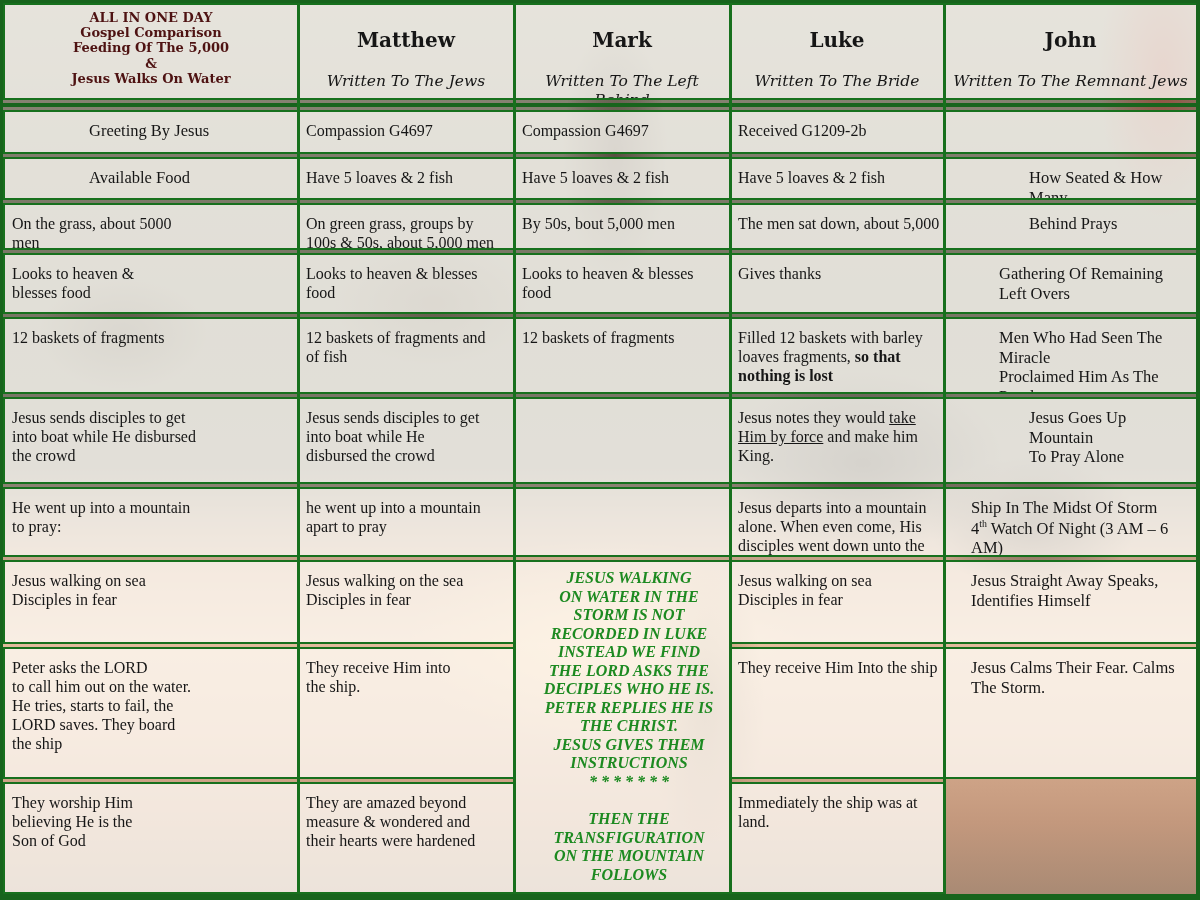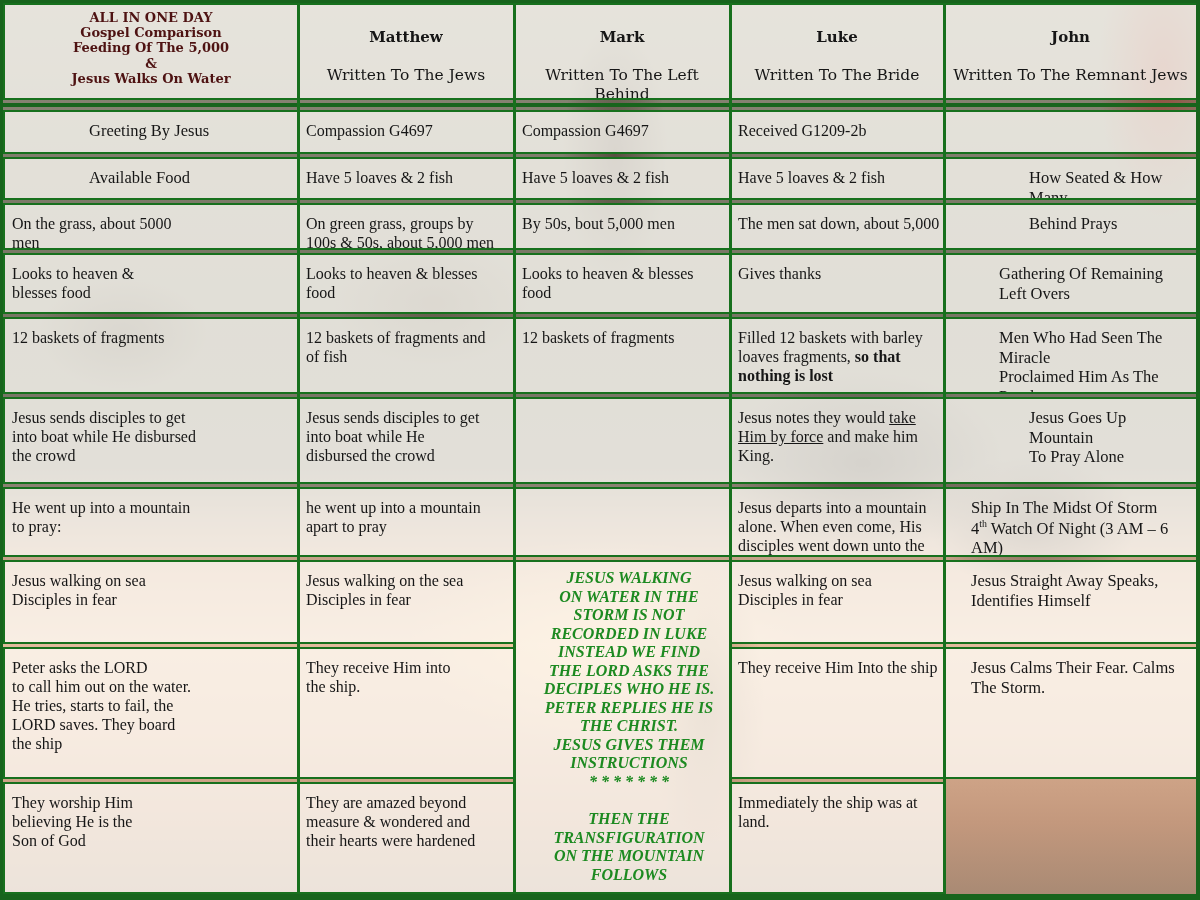--- a/index.html
+++ b/index.html
@@ -32,22 +32,22 @@
     background:rgba(255,253,247,0.78); color:#161616;
     padding:9px 3px 3px 7px; font-size:16px; line-height:1.19;
     white-space:pre-line; overflow:hidden;
   }
   .label { font-size:16.5px; }
   .ind-a { padding-left:84px; }
   .ind-b { padding-left:54px; }
   .ind-c { padding-left:26px; }
   .hcell { text-align:center; padding:4px 2px 0 2px; font-family:"DejaVu Serif", serif; }
   .title-cell { font-weight:bold; color:#4e1212; font-size:13px; line-height:1.17; padding-top:5px; }
-  .gname  { font-weight:bold; font-size:15px; line-height:1.25; }
-  .gaud   { font-size:15.5px; line-height:1.24; }
+  .gname  { font-weight:bold; font-size:20px; line-height:1.25; }
+  .gaud   { font-style:italic; font-size:15.5px; line-height:1.24; }
   sup { font-size:0.6em; }
   .note {
     text-align:center; color:#1d8a21; font-weight:bold; font-style:italic;
     font-size:16px; line-height:1.16; padding:7px 4px 3px 18px;
   }
   .b { font-weight:bold;margin-top:21px; }
   .u { text-decoration:underline; }
   .hbar { grid-column:1 / -1; background:#17641c; }
   .vline { position:absolute; top:0; bottom:0; width:3px; background:#17701d; z-index:3; }
   .vl1{left:294px} .vl2{left:510px} .vl3{left:726px} .vl4{left:940px}

